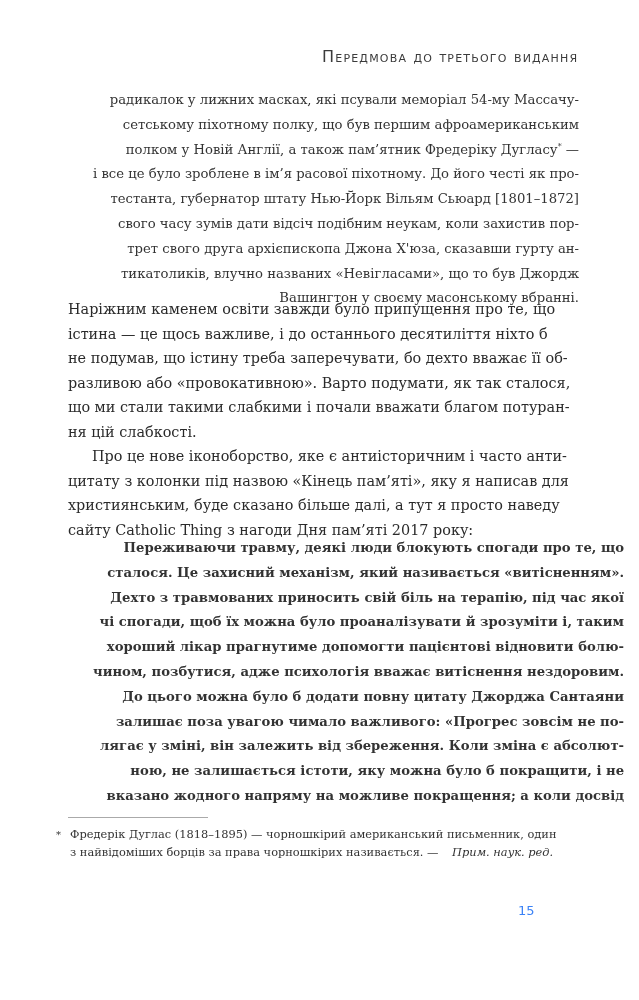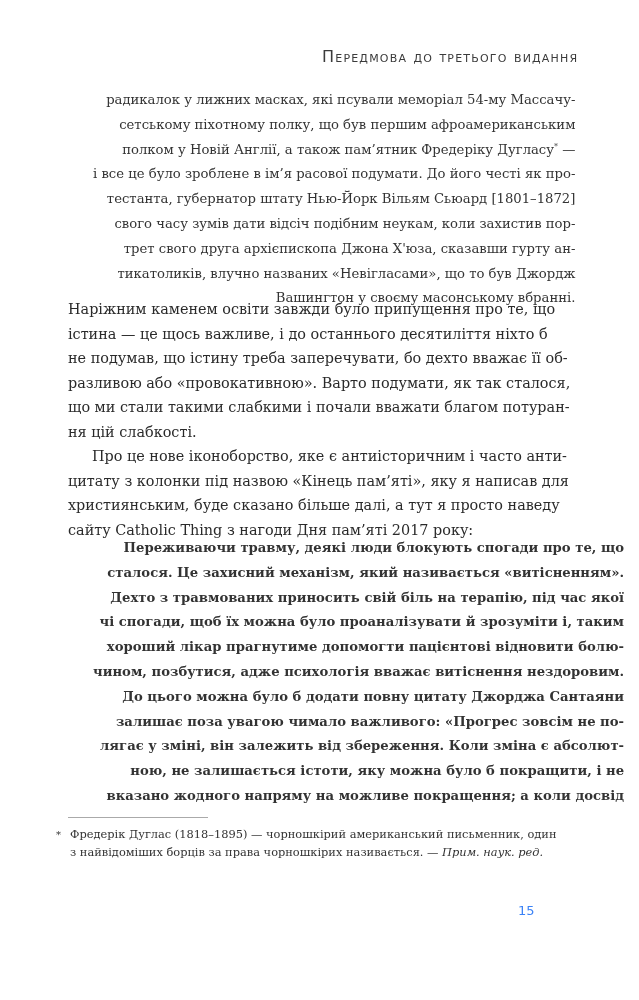--- a/index.html
+++ b/index.html
@@ -14,34 +14,34 @@
   .quote-block { left: 93px; font-size: 13.2px; line-height: 24.8px; color: #333; }
   .quote-block .line { display: block; height: 24.8px; text-align: right; }
   .body-block { left: 68px; font-size: 14.4px; line-height: 24.6px; color: #2a2a2a; }
   .body-block .line { display: block; height: 24.6px; }
   .indent { padding-left: 24px; }
   .rule { position: absolute; top: 817px; left: 68px; width: 140px; border-top: 1px solid #aaa; }
   .footnote { position: absolute; top: 826px; left: 56px; font-family: "DejaVu Serif", serif; font-size: 11.4px; line-height: 17.5px; color: #333; white-space: nowrap; }
   .footnote .mark { position: absolute; left: 0; top: 0; font-size: 10px; }
   .footnote .fn-text { position: absolute; left: 14px; top: 0; }
   .footnote .line { display: block; }
-  .footnote em { font-style: italic; }
+  .footnote em { font-style: italic; margin-left: 10px; }
   .page-number { position: absolute; top: 903px; left: 518px; font-family: "DejaVu Sans", sans-serif; font-size: 13px; color: #3b82f6; }
   sup { font-size: 8px; vertical-align: super; line-height: 0; }
 </style>
 </head>
 <body>
 
 <div class="running-head">Передмова до третього видання</div>
 
 <div class="text quote-block" style="top:88px;">
   <span class="line">радикалок у лижних масках, які псували меморіал 54-му Массачу-</span>
   <span class="line">сетському піхотному полку, що був першим афроамериканським</span>
   <span class="line"><span>полком у Новій Англії, а також пам’ятник Фредеріку Дугласу</span><sup>*</sup><span> —</span></span>
-  <span class="line">і все це було зроблене в ім’я расової подумати. До його честі як про-</span>
+  <span class="line">і все це було зроблене в ім’я расової піхотному. До його честі як про-</span>
   <span class="line">тестанта, губернатор штату Нью-Йорк Вільям Сьюард [1801–1872]</span>
   <span class="line">свого часу зумів дати відсіч подібним неукам, коли захистив пор-</span>
   <span class="line">трет свого друга архієпископа Джона Х'юза, сказавши гурту ан-</span>
   <span class="line">тикатоликів, влучно названих «Невігласами», що то був Джордж</span>
   <span class="line">Вашингтон у своєму масонському вбранні.</span>
 </div>
 
 <div class="text body-block" style="top:297px;">
   <span class="line">Наріжним каменем освіти завжди було припущення про те, що</span>
   <span class="line">істина — це щось важливе, і до останнього десятиліття ніхто б</span>

